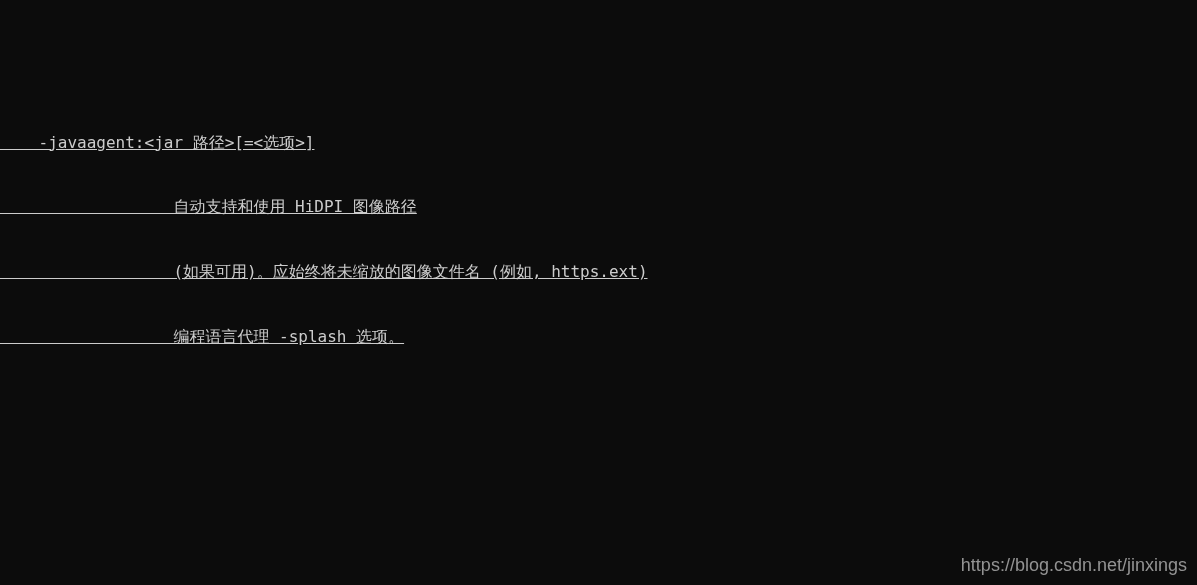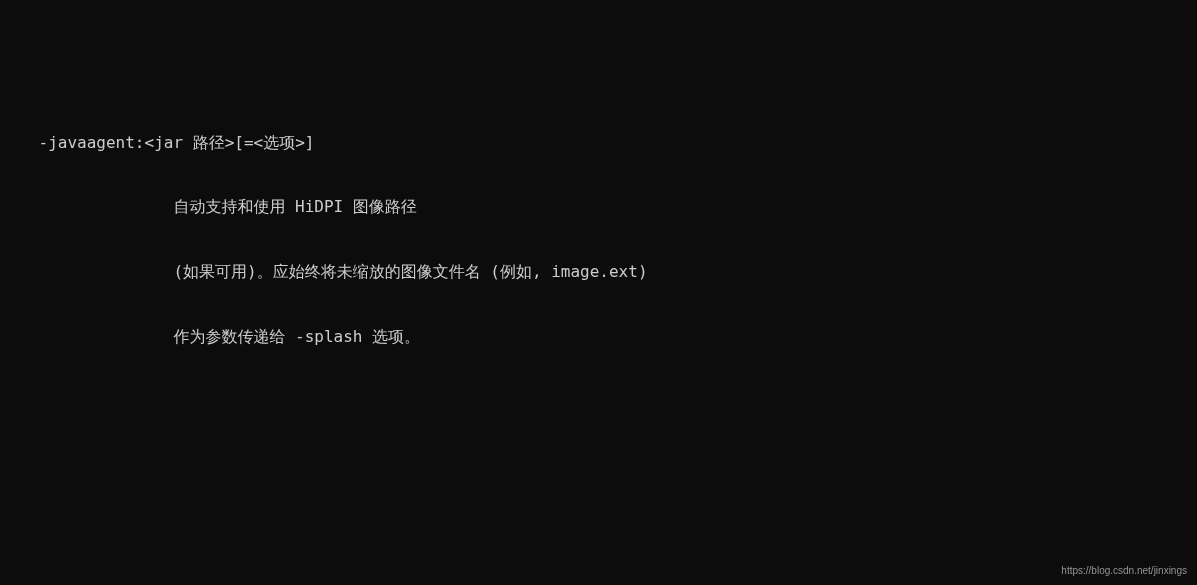--- a/index.html
+++ b/index.html
@@ -18,41 +18,42 @@
       overflow: hidden;
       position: relative;
       white-space: pre;
     }
     .terminal {
       padding: 2px 0 0 0;
     }
     .line {
       white-space: pre;
       min-height: 21px;
+      text-decoration: underline;
     }
     .watermark {
       position: absolute;
       bottom: 8px;
       right: 10px;
       color: #aaaaaa;
-      font-size: 10px;
+      font-size: 18px;
       font-family: Arial, sans-serif;
       opacity: 0.85;
     }
   </style>
 </head>
 <body>
 
 
 
 <div class="terminal">
   <div class="line">    -javaagent:&lt;jar 路径&gt;[=&lt;选项&gt;]</div>
   <div class="line">                  自动支持和使用 HiDPI 图像路径</div>
-  <div class="line">                  (如果可用)。应始终将未缩放的图像文件名 (例如, image.ext)</div>
-  <div class="line">                  作为参数传递给 -splash 选项。</div>
+  <div class="line">                  (如果可用)。应始终将未缩放的图像文件名 (例如, https.ext)</div>
+  <div class="line">                  编程语言代理 -splash 选项。</div>
   
   
   
   
   
   
   
   
   
   

